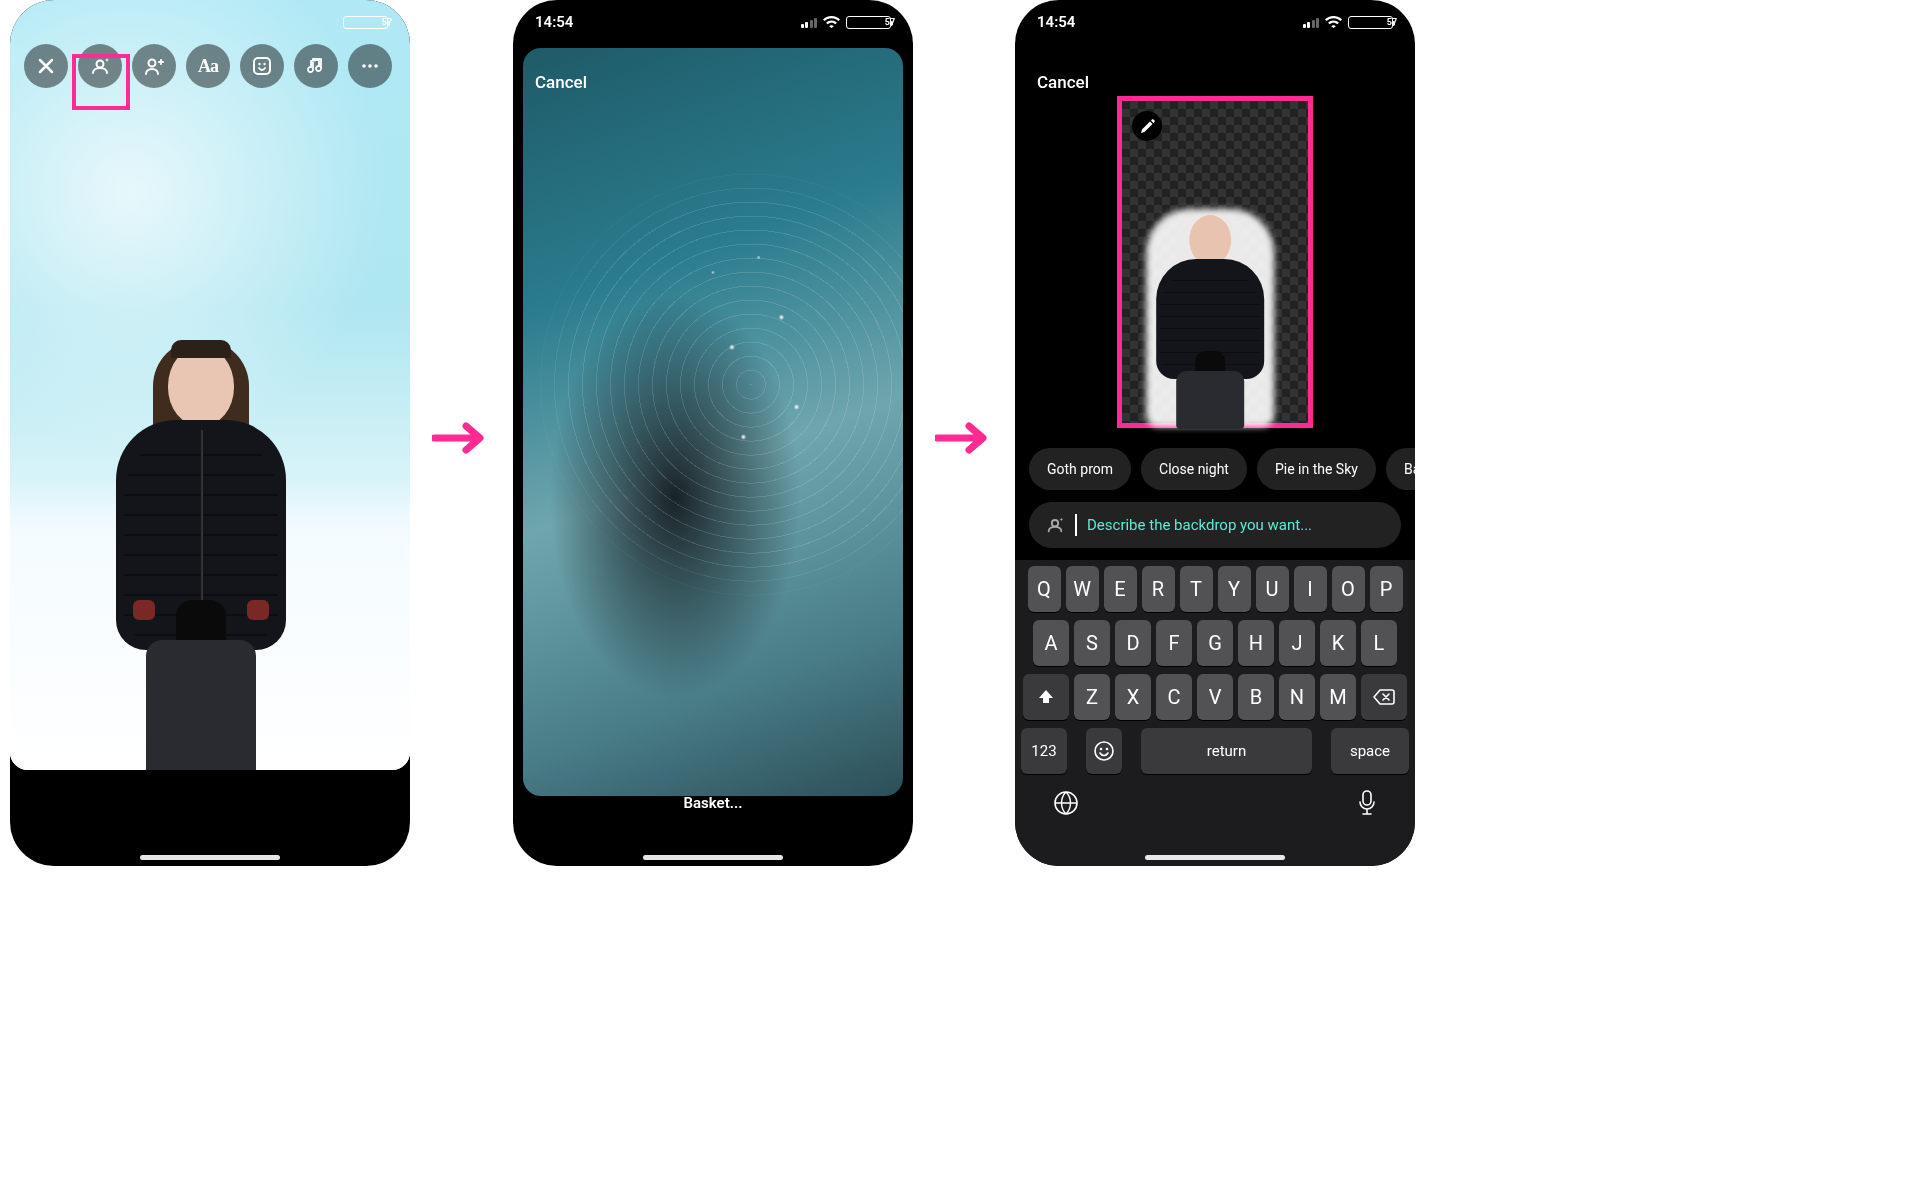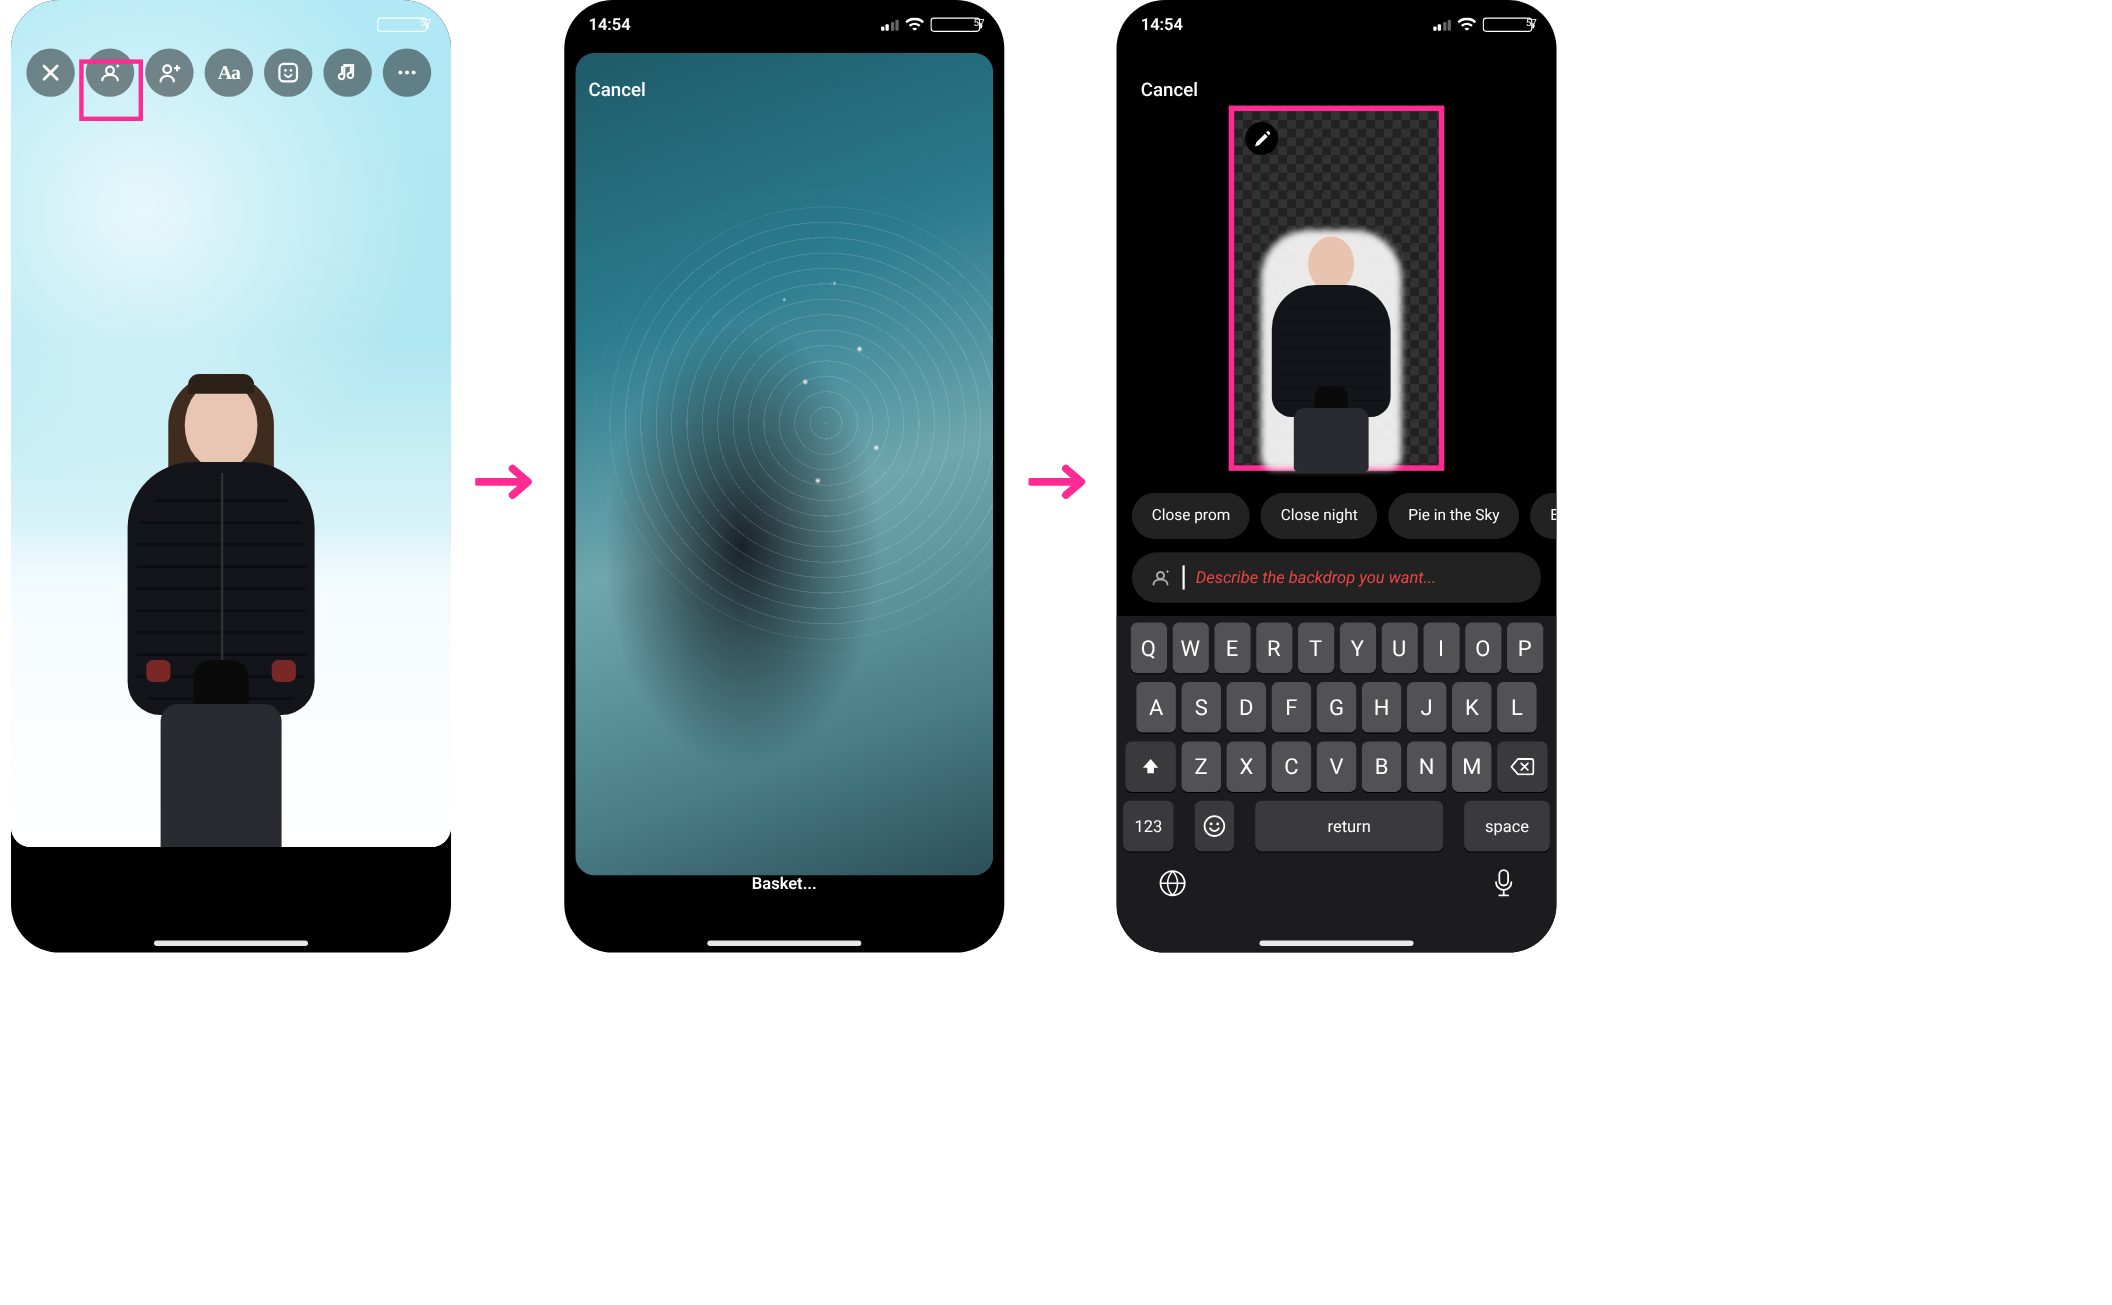--- a/index.html
+++ b/index.html
@@ -13,21 +13,21 @@
   .phone2 { left: 513px; }
   .phone3 { left: 1015px; }
 
   
   .statusbar { height: 44px; display:flex; align-items:center; justify-content:space-between; padding:0 22px; font-size:15px; font-weight:600; }
   .sb-right { display:flex; align-items:center; gap:6px; }
   .sig { display:inline-flex; align-items:flex-end; gap:1.5px; height:12px; }
   .sig i { width:3px; background:#fff; border-radius:1px; display:block; }
   .sig i:nth-child(1){height:4px;} .sig i:nth-child(2){height:6px;} .sig i:nth-child(3){height:8px; background:#666;} .sig i:nth-child(4){height:10px; background:#666;}
   .wifi-icon svg { display:block; }
-  .batt { width:26px; height:13px; border:1px solid #fff; border-radius:3px; position:relative; display:flex; align-items:center; justify-content:center; font-size:9px; font-weight:400;padding-left:43px;}
+  .batt { width:26px; height:13px; border:1px solid #fff; border-radius:3px; position:relative; display:flex; align-items:center; justify-content:center; font-size:9px; font-weight:700;padding-left:43px;}
   .batt::after { content:""; position:absolute; right:-3px; top:4px; width:2px; height:5px; background:#fff; border-radius:0 2px 2px 0;}
 
   
   .story-img {
     position:absolute; top:0; left:0; right:0; height:770px; border-radius:18px; overflow:hidden;
     background:
       radial-gradient(circle at 30% 25%, rgba(255,255,255,0.7), transparent 40%),
       linear-gradient(180deg,#b0e9f5 0%, #aee6f1 40%, #d4f2f7 60%, #eef9fc 80%, #fff 100%);
   }
   .snow { position:absolute; left:0; right:0; bottom:0; height:38%; background:linear-gradient(180deg, rgba(255,255,255,0) 0%, #f4fbff 20%, #fff 100%);}
@@ -98,21 +98,21 @@
   .c-hair{position:absolute;top:-2px;left:50%;transform:translateX(-50%);width:62px;height:120px;background:#3c2a1e;border-radius:28px 28px 16px 16px;z-index:-1;}
   .c-jkt{position:absolute;top:46px;left:50%;transform:translateX(-50%);width:108px;height:120px;background:#14151a;border-radius:40px 40px 18px 18px;}
   .c-jkt::before{content:"";position:absolute;inset:10px 4px 4px;border-radius:inherit;background:repeating-linear-gradient(#14151a 0 11px,#0c0d11 11px 12px);}
   .c-legs{position:absolute;top:158px;left:50%;transform:translateX(-50%);width:68px;height:58px;background:#2a2b31;border-radius:10px 10px 4px 4px;}
   .c-hands{position:absolute;top:138px;left:50%;transform:translateX(-50%);width:30px;height:32px;background:#0a0a0a;border-radius:10px;}
 
   .chips{position:absolute; top:448px; left:14px; right:0; display:flex; gap:10px; overflow:hidden;}
   .chip{flex:0 0 auto;height:42px;padding:0 18px;border-radius:22px;background:#222;display:flex;align-items:center;font-size:14px;white-space:nowrap;}
   .prompt{position:absolute; top:502px; left:14px; right:14px; height:46px; border-radius:24px; background:#222; display:flex; align-items:center; gap:10px; padding:0 16px;}
   .prompt .cursor{width:2px;height:22px;background:#fff;}
-  .prompt .ph{color:#ef4444;font-size:15px;font-style:italic;}
+  .prompt .ph{color:#5eead4;font-size:15px;}
   .prompt svg{flex:0 0 auto;}
 
   
   .kbd{position:absolute; left:0; right:0; bottom:0; top:560px; background:#1c1c1e; padding:6px 4px 8px;}
   .krow{display:flex; gap:5px; justify-content:center; margin-bottom:8px;}
   .key{height:46px; background:#525254; border-radius:6px; display:flex; align-items:center; justify-content:center; font-size:20px; color:#fff; box-shadow:0 1px 0 #000;}
   .key.w1{width:33px;}
   .key.w1b{width:36px;}
   .key.shift,.key.del{width:46px; background:#3a3a3c;}
   .key.sp{flex:1; background:#3a3a3c; font-size:15px;}
@@ -285,21 +285,21 @@
           <div class="c-hair"></div>
           <div class="c-head"></div>
           <div class="c-jkt"></div>
           <div class="c-hands"></div>
           <div class="c-legs"></div>
         </div>
       </div>
     </div>
 
     <div class="chips">
-      <div class="chip">Close prom</div>
+      <div class="chip">Goth prom</div>
       <div class="chip">Close night</div>
       <div class="chip">Pie in the Sky</div>
       <div class="chip">Basket</div>
     </div>
 
     <div class="prompt">
       <svg width="20" height="20" viewBox="0 0 22 22">
           <circle cx="11" cy="9" r="3.5" fill="none" stroke="#aaa" stroke-width="2"></circle>
           <path d="M4 18c0-3 3-5 7-5s7 2 7 5" fill="none" stroke="#aaa" stroke-width="2" stroke-linecap="round"></path>
           <path d="M18 3l.6 1.4L20 5l-1.4.6L18 7l-.6-1.4L16 5l1.4-.6z" fill="#aaa"></path>

